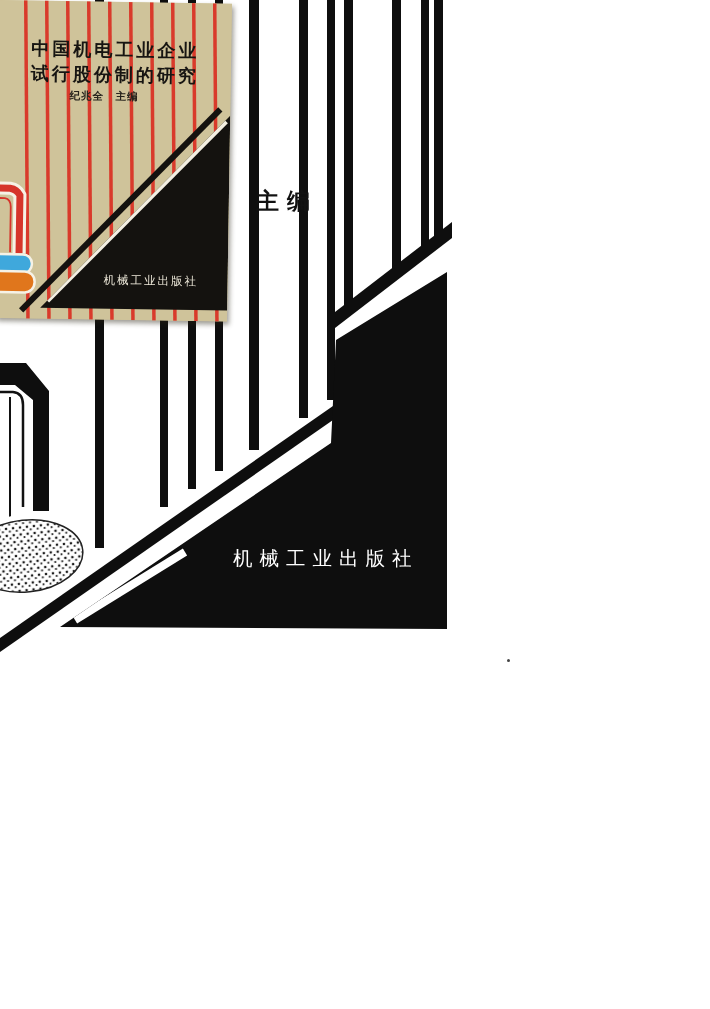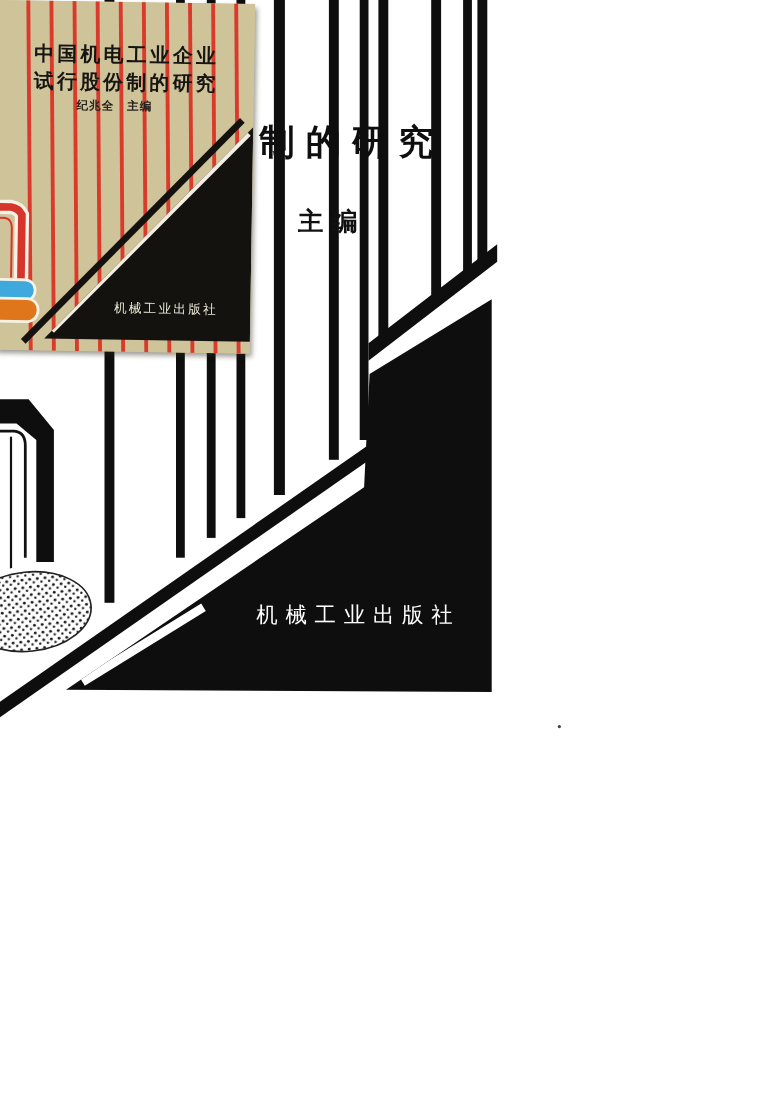--- a/index.html
+++ b/index.html
@@ -6,21 +6,21 @@
   .page{
     position:relative;width:710px;height:1009px;background:#ffffff;
     overflow:hidden;font-family:"DejaVu Sans",sans-serif;
   }
   .art{position:absolute;left:0;top:0;z-index:0;}
   .txt{position:absolute;z-index:2;white-space:nowrap;}
   .main-title{color:#0e0e0e;font-weight:bold;font-size:32px;letter-spacing:10px;line-height:30px;}
   #mt1{left:236px;top:84px;}
   #mt2{left:236px;top:114px;}
   #editor-mark{left:224px;top:189px;font-size:17px;font-weight:bold;color:#222;}
-  #editor{left:271px;top:186px;font-size:23px;font-weight:bold;letter-spacing:8px;color:#111;text-align:center;}
+  #editor{left:256px;top:186px;font-size:23px;font-weight:bold;letter-spacing:8px;color:#111;text-align:center;}
   #pub-main{left:233px;top:545px;font-size:19.5px;letter-spacing:7px;color:#ffffff;}
   
   .inset{
     position:absolute;left:0;top:0;width:232px;height:318px;z-index:3;
     background:#cfc39a;transform:rotate(0.9deg);transform-origin:0 0;
     box-shadow:2px 3px 5px rgba(40,35,20,0.45);overflow:hidden;
   }
   .inset .txt{z-index:2;}
   #it1,#it2{left:32px;color:#171512;font-weight:bold;font-size:18px;letter-spacing:3px;}
   #it1{top:36px;}
@@ -69,21 +69,20 @@
     <polygon points="0,363 26,363 49,391 49,511 33,511 33,400 15,385 0,385" fill="#0e0e0e"></polygon>
     <path d="M 0,392 L 13,392 Q 23,393 23,405 L 23,507" fill="none" stroke="#111111" stroke-width="2.5"></path>
     <line x1="10" y1="397" x2="10" y2="573" stroke="#111111" stroke-width="2"></line>
 
     <g transform="rotate(-6 26 556)">
       <ellipse cx="28" cy="557" rx="66" ry="43" fill="#ffffff"></ellipse>
       <ellipse cx="26" cy="556" rx="57" ry="36" fill="url(#stipple)" stroke="#222222" stroke-width="1.5"></ellipse>
     </g>
   </svg>
 
-  <div class="txt main-title" id="mt2">制的研究</div>
   <div class="txt" id="editor-mark">:</div>
   <div class="txt" id="editor">主编</div>
   <div class="txt" id="pub-main">机械工业出版社</div>
 
   <div class="speck" style="left:507px;top:659px;width:3px;height:3px;"></div>
 
   <div class="inset">
     <svg width="232" height="318" viewBox="0 0 232 318" style="position:absolute;left:0;top:0;">
 
       <rect x="0" y="0" width="232" height="318" fill="#cfc39a"></rect>

